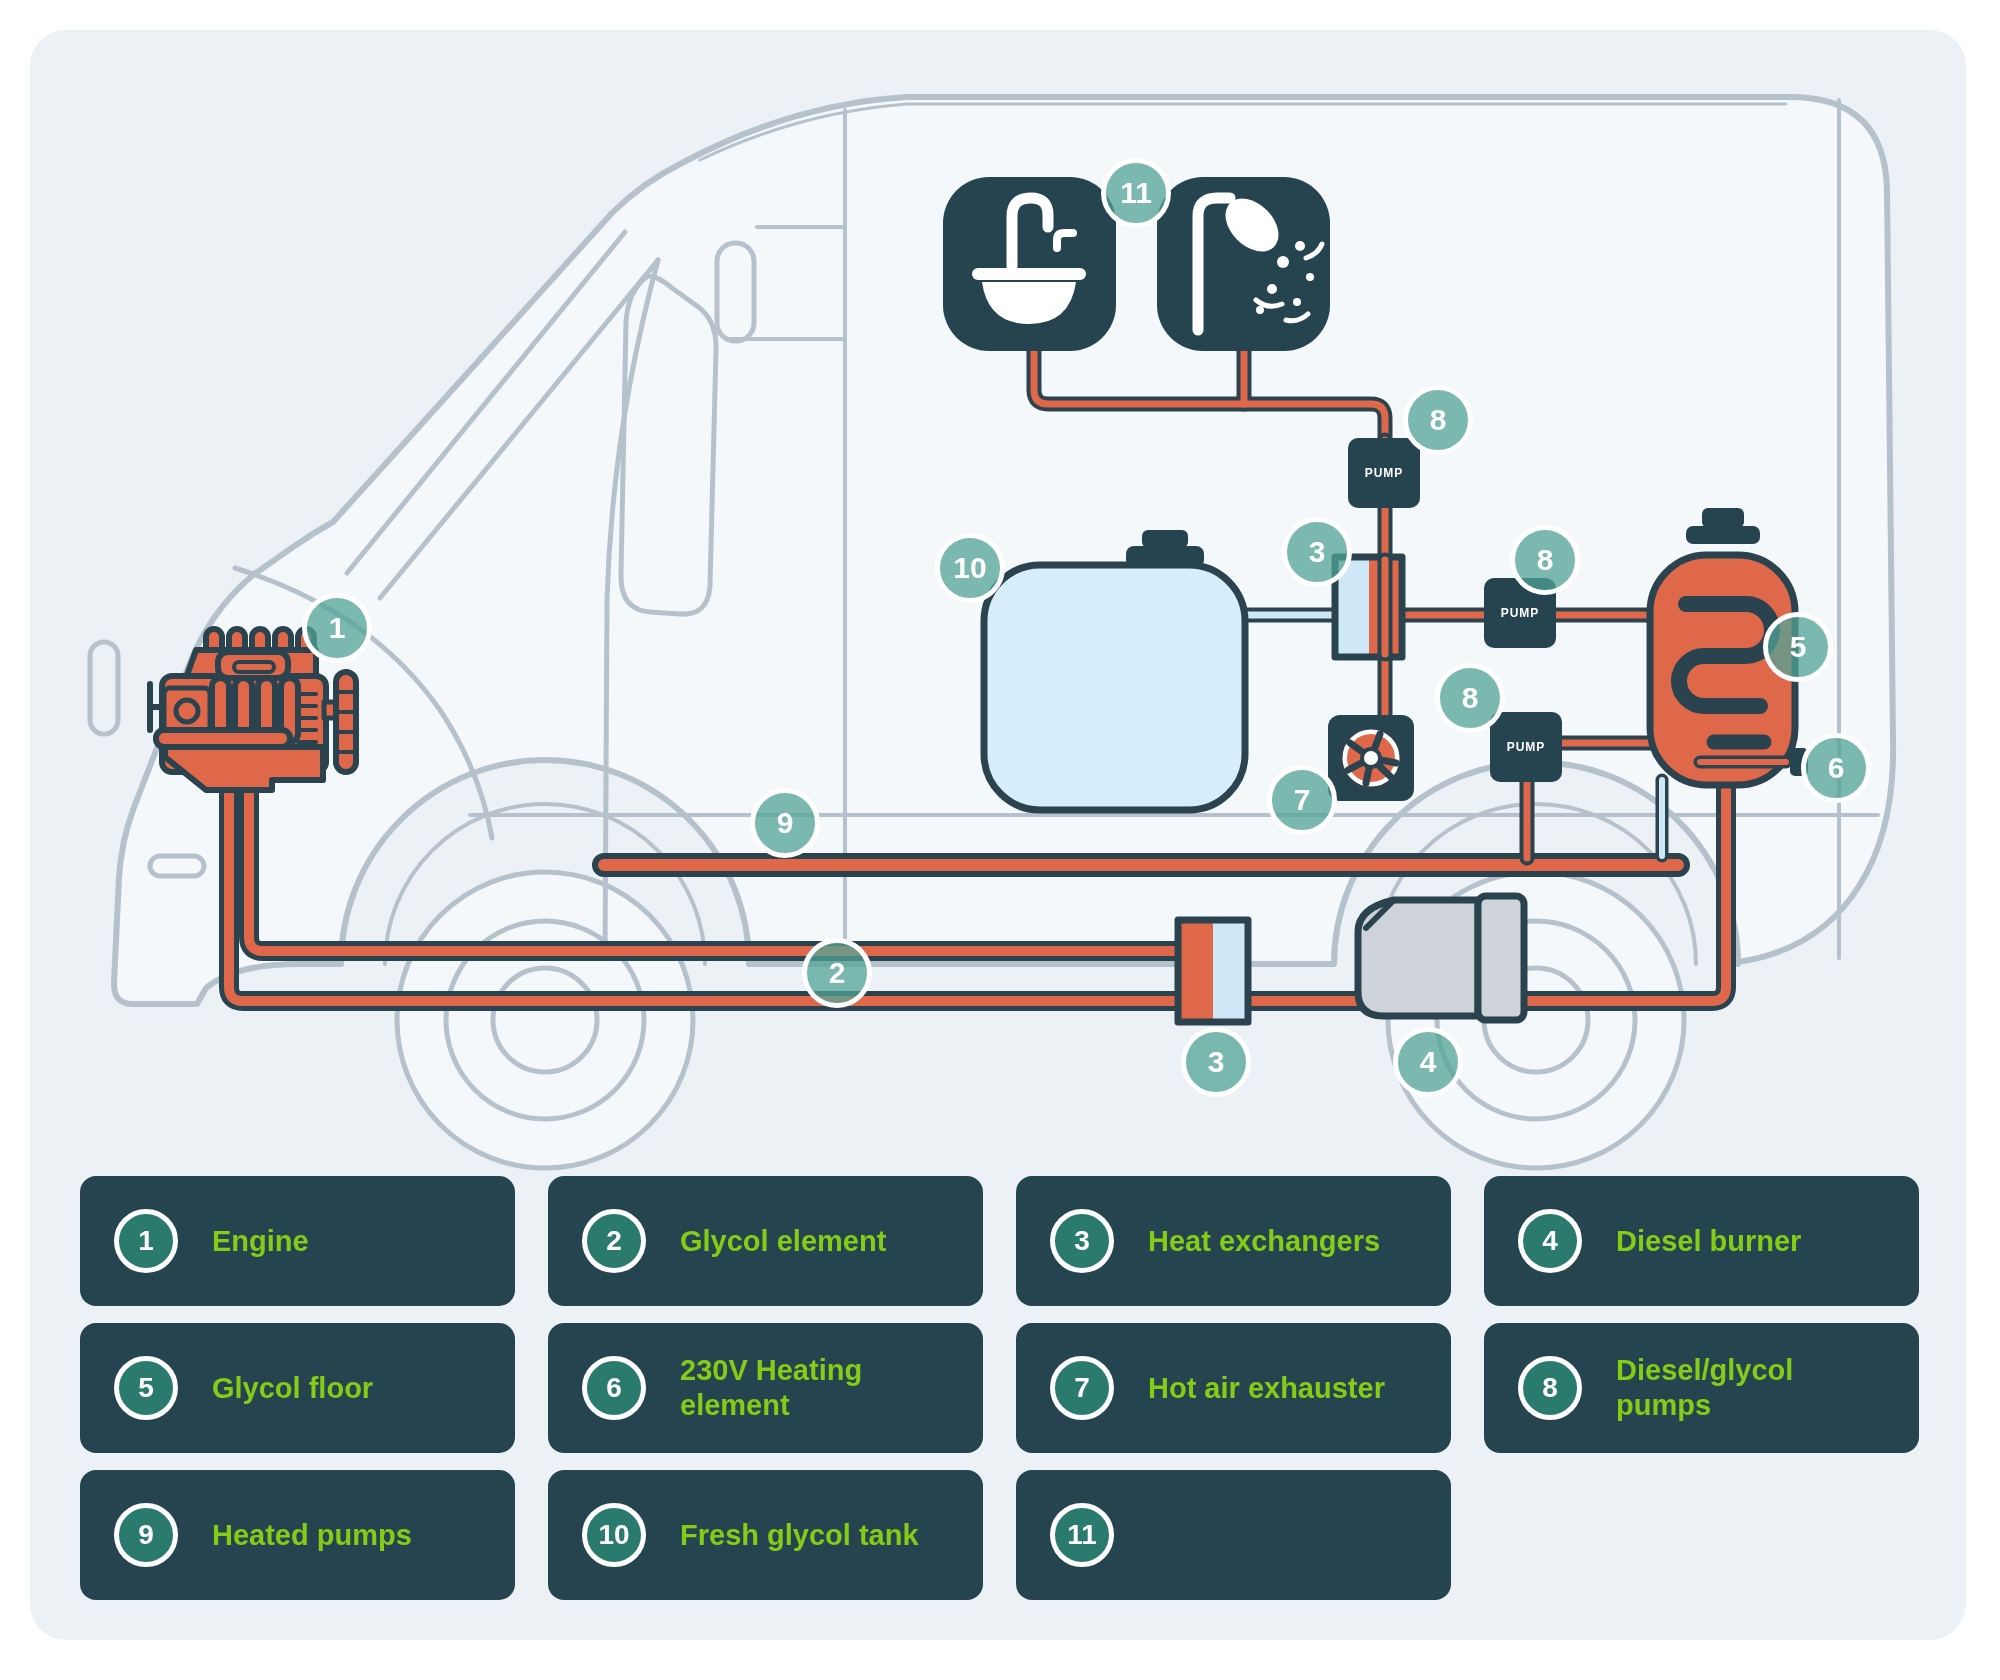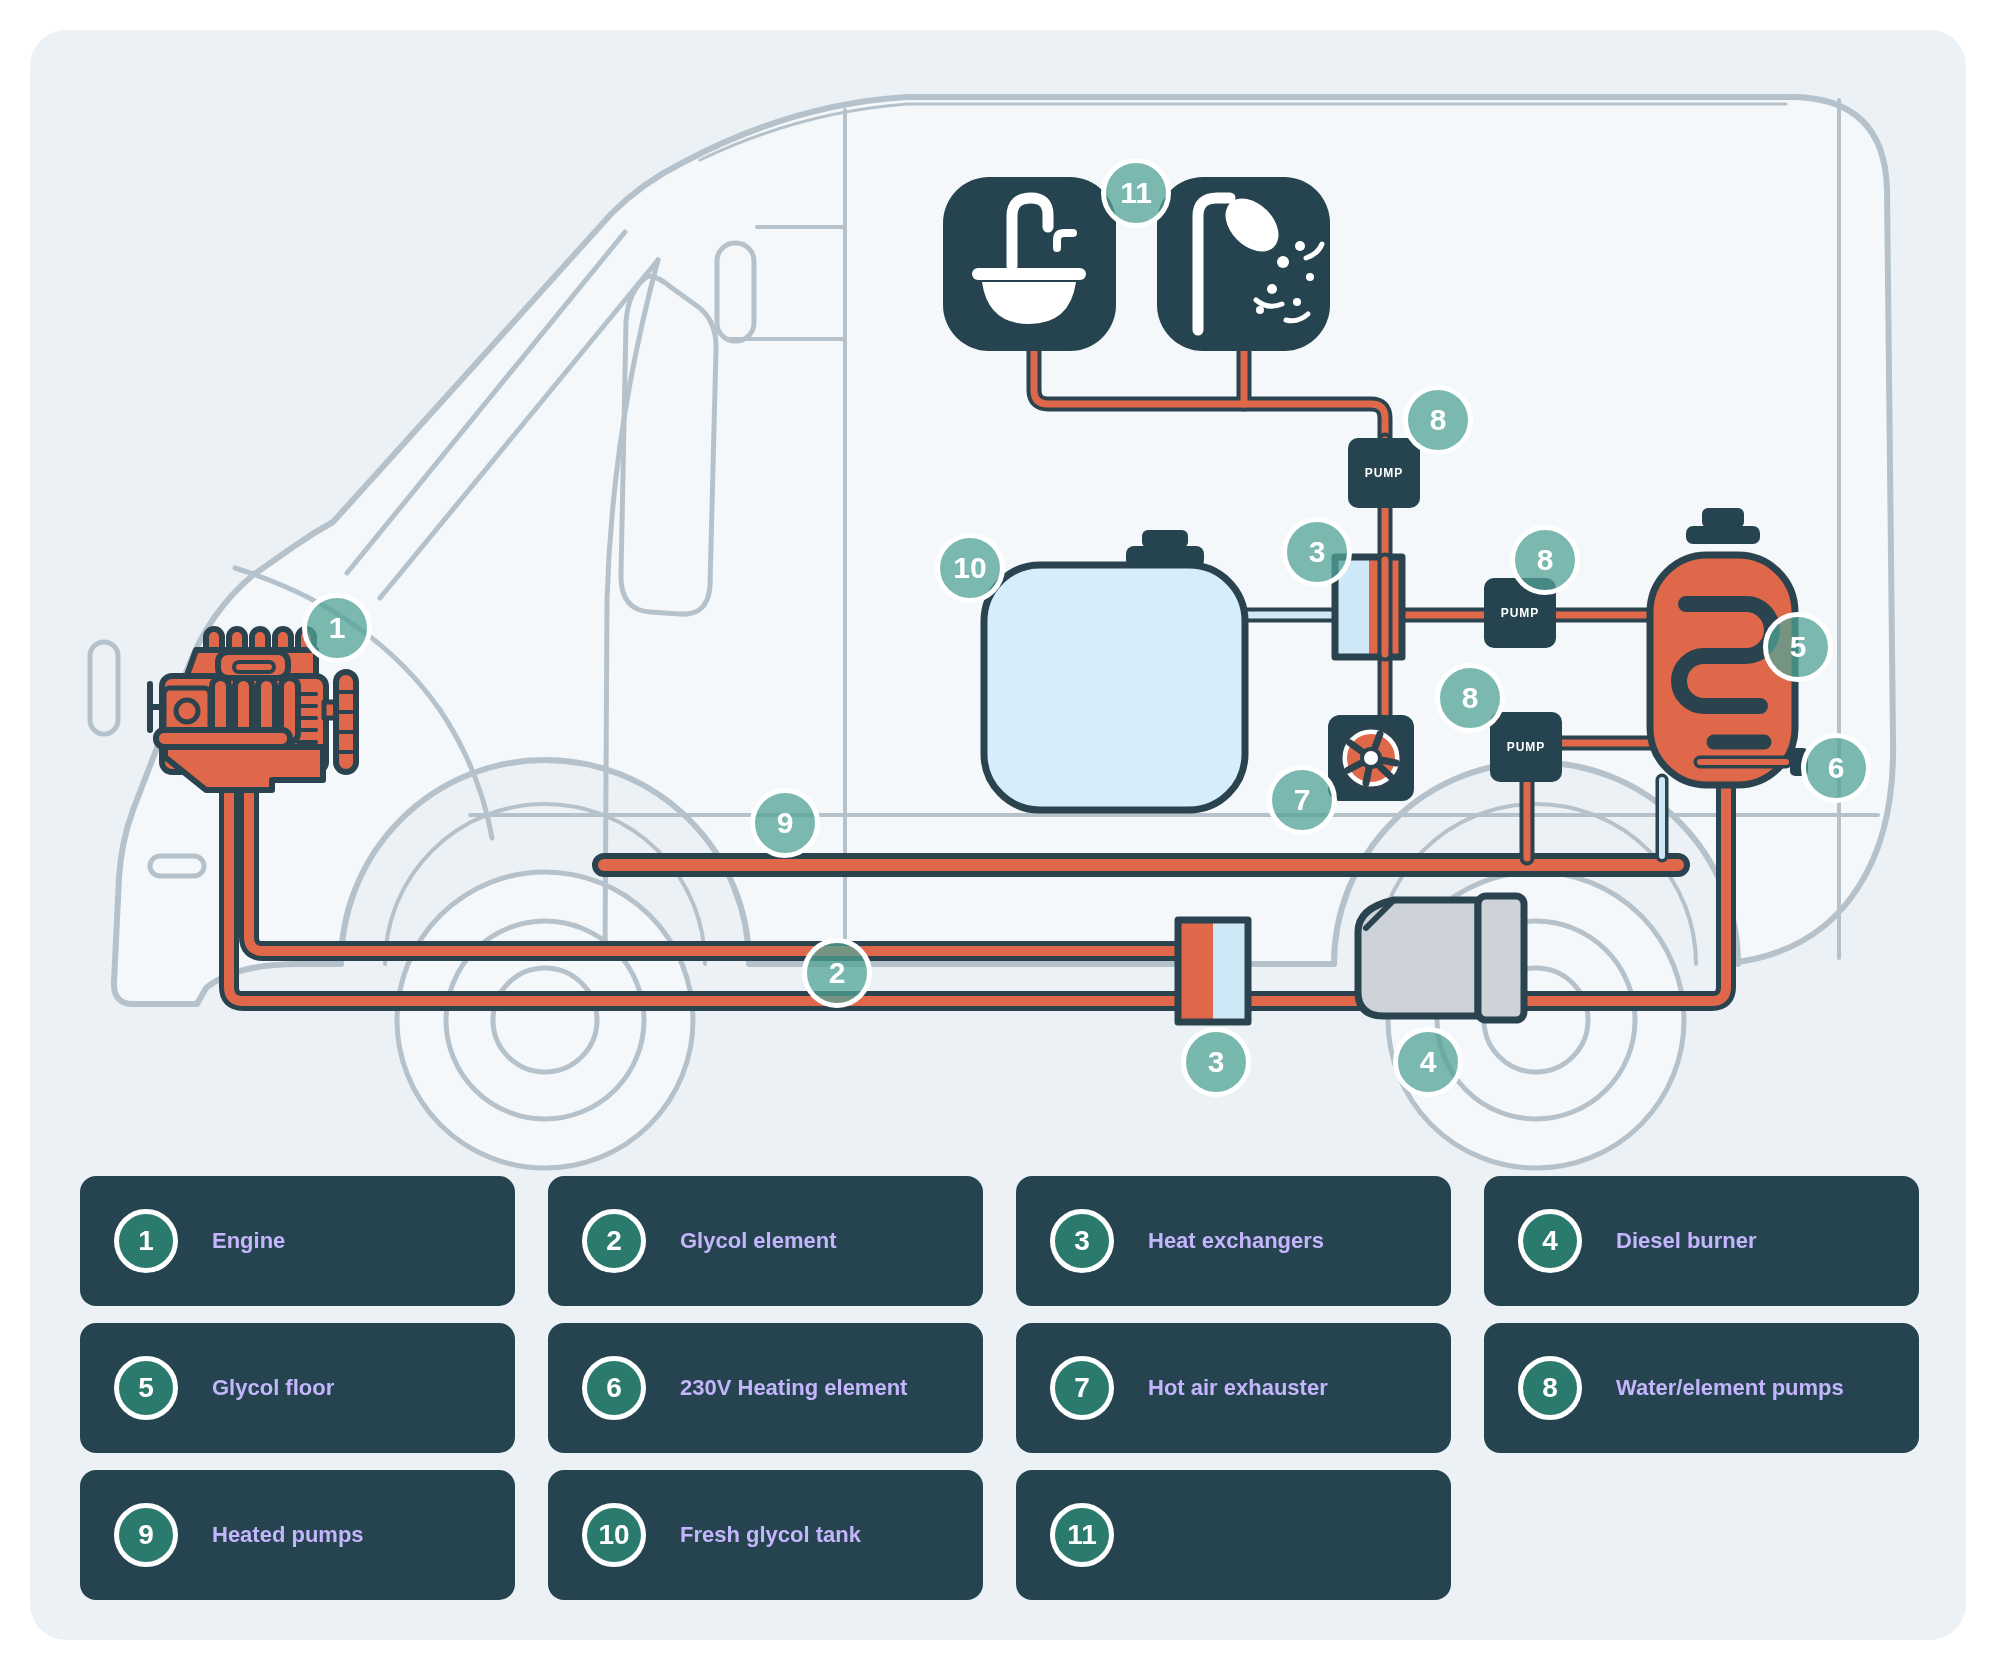--- a/index.html
+++ b/index.html
@@ -24,21 +24,21 @@
               color:#fff;font-size:12px;font-weight:bold;letter-spacing:1px;z-index:20;}
   
   #legend{position:absolute;left:80px;top:1176px;width:1840px;
           display:grid;grid-template-columns:repeat(4,435px);grid-auto-rows:130px;
           column-gap:33px;row-gap:17px;z-index:25;}
   .legend-item{background:var(--slate);border-radius:16px;display:flex;align-items:center;
                padding-left:34px;box-sizing:border-box;}
   .legend-badge{flex:0 0 auto;width:54px;height:54px;border:5px solid #fff;border-radius:50%;
                 background:var(--badge-dark-teal);display:flex;align-items:center;justify-content:center;
                 color:#fff;font-size:28px;font-weight:bold;}
-  .legend-label{color:#c4b5fd;font-size:22px;font-weight:bold;line-height:1.2;margin-left:34px;
+  .legend-label{color:#84cc16;font-size:29px;font-weight:bold;line-height:1.2;margin-left:34px;
                 max-width:280px;}
 </style>
 </head>
 <body>
 
 <div id="stage">
 
   <svg id="scene" width="2000" height="1680" viewBox="0 0 2000 1680">
 
     <rect x="30" y="30" width="1936" height="1610" rx="36" class="panel-f ns"></rect>
@@ -288,21 +288,21 @@
     <div class="legend-item">
       <span class="legend-badge">6</span>
       <span class="legend-label">230V Heating element</span>
     </div>
     <div class="legend-item">
       <span class="legend-badge">7</span>
       <span class="legend-label">Hot air exhauster</span>
     </div>
     <div class="legend-item">
       <span class="legend-badge">8</span>
-      <span class="legend-label">Water/element pumps</span>
+      <span class="legend-label">Diesel/glycol pumps</span>
     </div>
     <div class="legend-item">
       <span class="legend-badge">9</span>
       <span class="legend-label">Heated pumps</span>
     </div>
     <div class="legend-item">
       <span class="legend-badge">10</span>
       <span class="legend-label">Fresh glycol tank</span>
     </div>
     <div class="legend-item">

